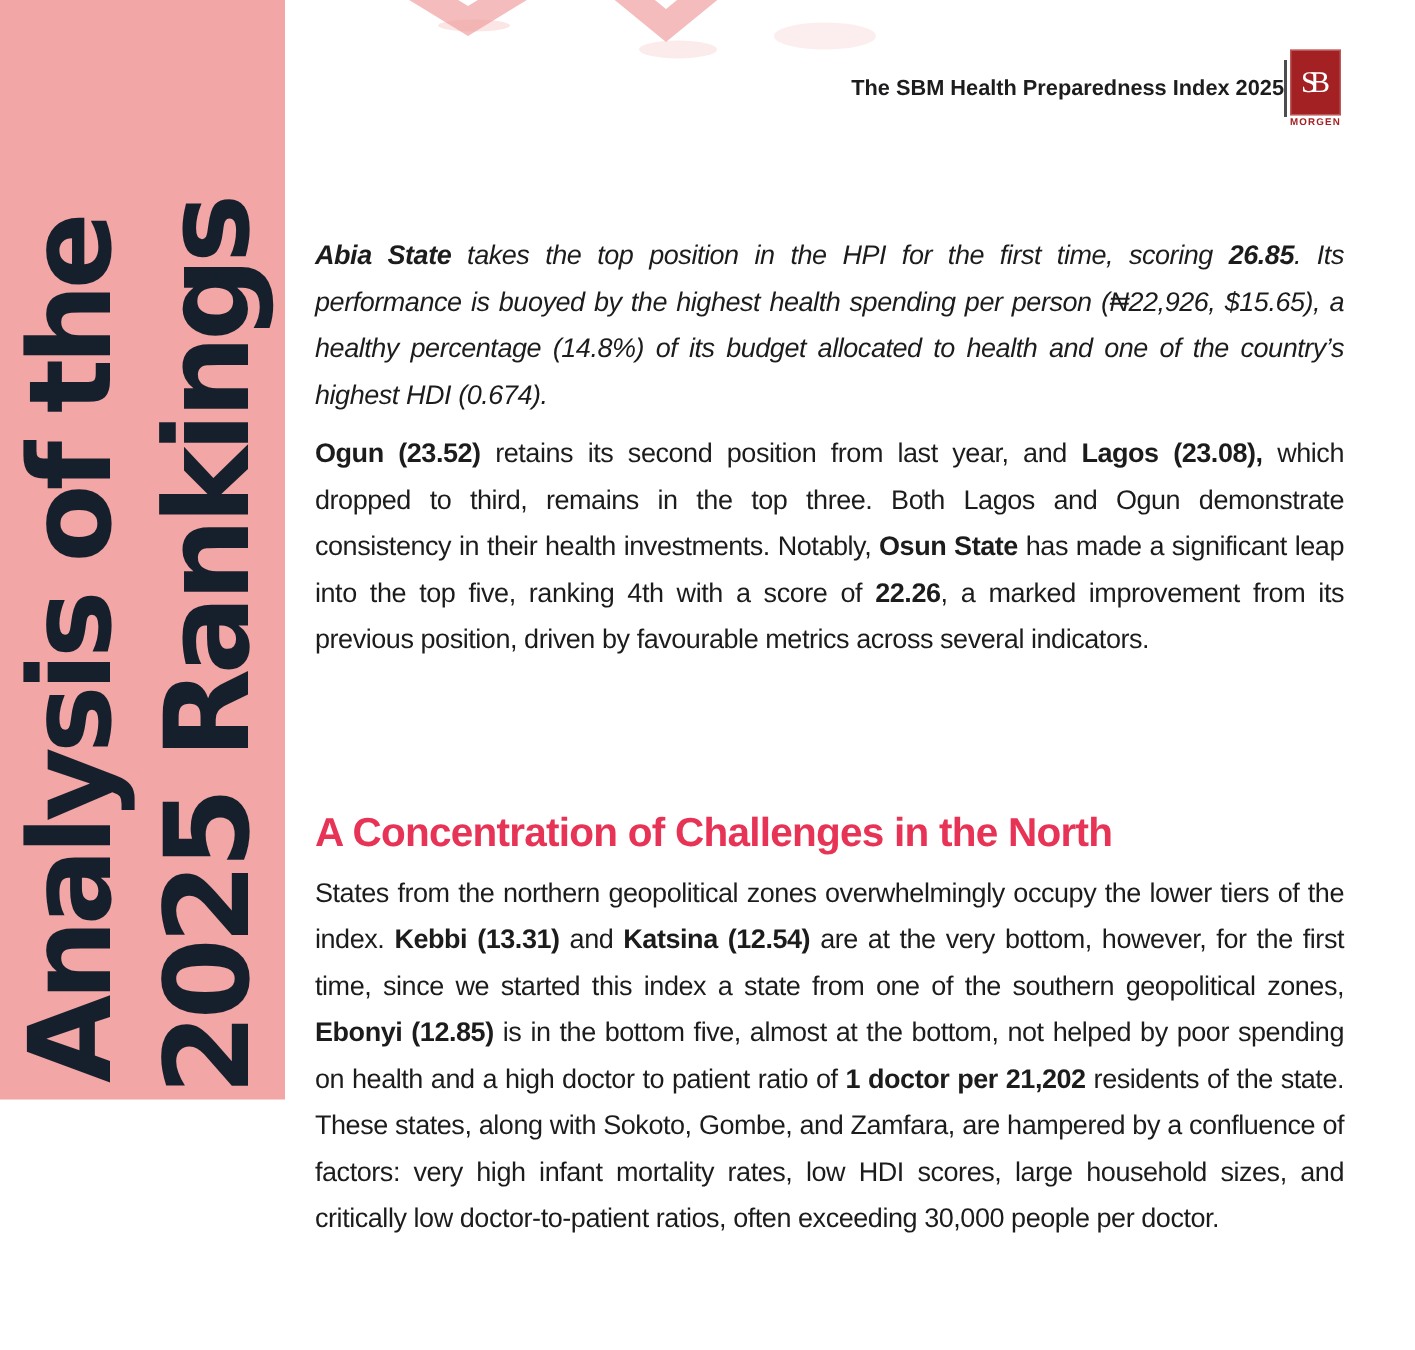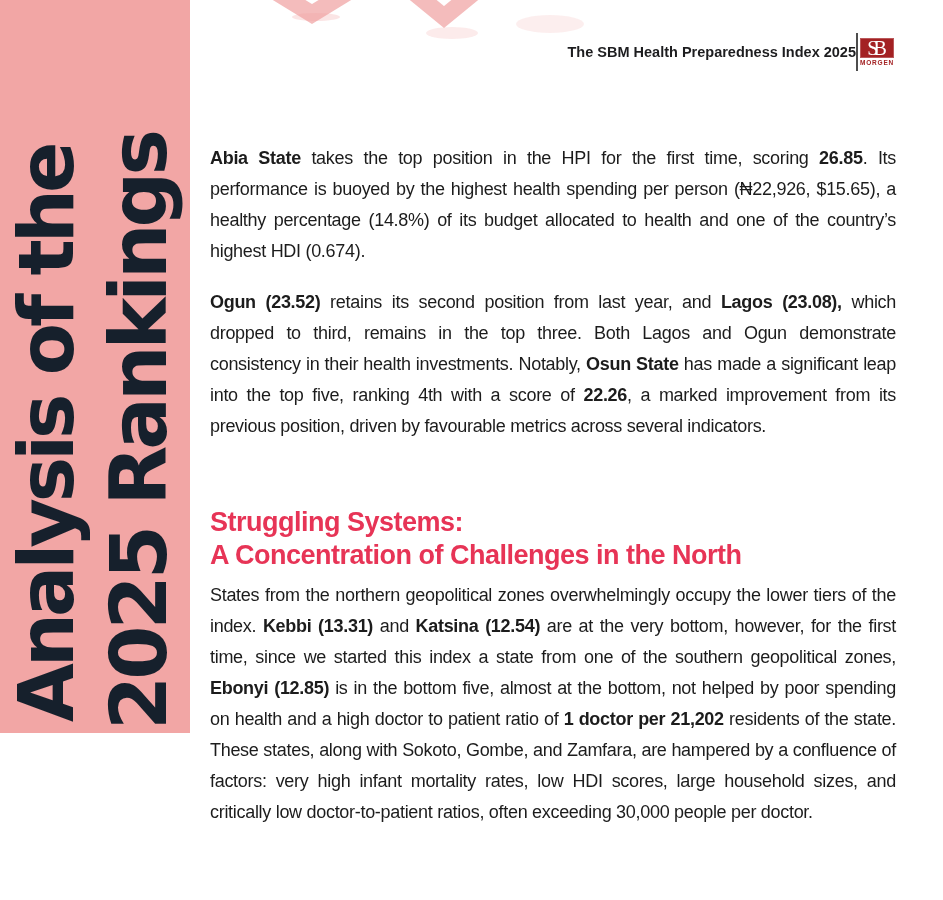--- a/index.html
+++ b/index.html
@@ -46,21 +46,21 @@
     position:absolute;top:33px;right:0;
     display:flex;align-items:center;gap:0;
   }
   .header-title{
     font-size:14.5px;font-weight:600;color:#1d1d1f;letter-spacing:0;
     white-space:nowrap;
   }
   .header-divider{width:2px;height:38px;background:#4d4d4d;}
   .logo-stack{display:flex;flex-direction:column;align-items:center;width:38px;}
   .logo-square{
-    width:34px;height:20px;background:var(--logo-red);
+    width:34px;height:44px;background:var(--logo-red);
     display:flex;align-items:center;justify-content:center;
     box-shadow:inset 0 0 0 1px rgba(255,255,255,.25);
   }
   .logo-letters{
     font-family:"Liberation Serif", serif;
     font-size:20px;font-weight:400;color:#ffffff;
     letter-spacing:-5px;padding-right:5px;line-height:1;
   }
   .logo-sub{
     margin-top:1px;font-size:6.5px;font-weight:700;
@@ -73,21 +73,21 @@
     line-height:30px;
   }
   h1.section-heading{top:108px;}
   h2.section-heading{top:506px;line-height:33px;}
   .para{
     position:absolute;left:0;width:686px;
     font-size:18px;line-height:31px;letter-spacing:-.3px;
     text-align:justify;color:var(--body-ink);
   }
   .para b, .para span.b{font-weight:700;}
-  .p1{top:143px;}
+  .p1{top:155px;font-style:italic;}
   .p2{top:287px;}
   .p3{top:580px;}
 </style>
 </head>
 <body>
 
 <div class="page">
 
   <svg class="deco" viewBox="0 0 943 70">
     <polyline points="276,-8 312,14 348,-8" fill="none" stroke="var(--deco-pink)" stroke-width="17" stroke-linecap="round" opacity="0.72"></polyline>
@@ -113,18 +113,18 @@
         </span>
         <span class="logo-sub">MORGEN</span>
       </span>
     </div>
 
 
     <p class="para p1"><span class="b">Abia State</span><span> takes the top position in the HPI for the first time, scoring </span><span class="b">26.85</span><span>. Its performance is buoyed by the highest health spending per person (₦22,926, $15.65), a healthy percentage (14.8%) of its budget allocated to health and one of the country’s highest HDI (0.674).</span></p>
 
     <p class="para p2"><span class="b">Ogun (23.52)</span><span> retains its second position from last year, and </span><span class="b">Lagos (23.08),</span><span> which dropped to third, remains in the top three. Both Lagos and Ogun demonstrate consistency in their health investments. Notably, </span><span class="b">Osun State</span><span> has made a significant leap into the top five, ranking 4th with a score of </span><span class="b">22.26</span><span>, a marked improvement from its previous position, driven by favourable metrics across several indicators.</span></p>
 
-    <h2 class="section-heading"><span>Struggling Systems:</span><br><span>A Concentration of Challenges in the North</span></h2>
+    <h2 class="section-heading"><br><span>A Concentration of Challenges in the North</span></h2>
 
     <p class="para p3"><span>States from the northern geopolitical zones overwhelmingly occupy the lower tiers of the index. </span><span class="b">Kebbi (13.31)</span><span> and </span><span class="b">Katsina (12.54)</span><span> are at the very bottom, however, for the first time, since we started this index a state from one of the southern geopolitical zones, </span><span class="b">Ebonyi (12.85)</span><span> is in the bottom five, almost at the bottom, not helped by poor spending on health and a high doctor to patient ratio of </span><span class="b">1 doctor per 21,202</span><span> residents of the state. These states, along with Sokoto, Gombe, and Zamfara, are hampered by a confluence of factors: very high infant mortality rates, low HDI scores, large household sizes, and critically low doctor-to-patient ratios, often exceeding 30,000 people per doctor.</span></p>
 
   </main>
 </div>
 
 </body></html>

